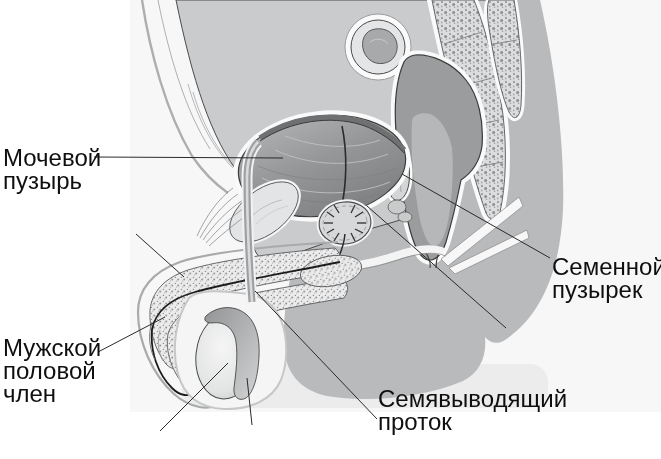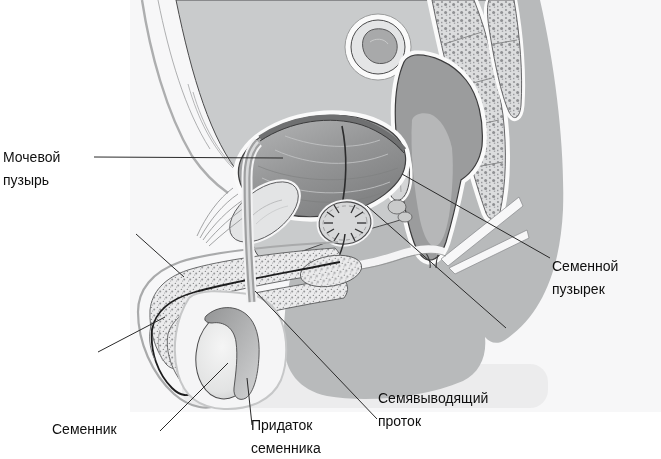--- a/index.html
+++ b/index.html
@@ -1,19 +1,19 @@
 <!DOCTYPE html>
 <html><head>
 <meta charset="utf-8">
 <style>
   html,body{margin:0;padding:0;background:#ffffff;}
   #stage{position:relative;width:661px;height:459px;background:#ffffff;overflow:hidden;
          font-family:"Liberation Sans","DejaVu Sans",sans-serif;}
   #stage svg{position:absolute;left:0;top:0;}
-  .lbl{position:absolute;font-size:14px;line-height:23px;color:#0f0f0f;
+  .lbl{position:absolute;font-size:24px;line-height:23px;color:#0f0f0f;
        white-space:pre-line;letter-spacing:0px;}
 </style>
 </head>
 <body>
 
 <div id="stage">
 
 <svg width="661" height="459" viewBox="0 0 661 459">
   <defs>
     <linearGradient id="bladGrad" x1="0" y1="0" x2="0.5" y2="1">
@@ -188,21 +188,21 @@
     <line x1="160" y1="431" x2="228" y2="363"></line>
     <line x1="252" y1="425" x2="247" y2="378"></line>
     <line x1="377" y1="419" x2="255" y2="291"></line>
     <line x1="550" y1="258" x2="402" y2="174"></line>
     <line x1="506" y1="328" x2="367" y2="206"></line>
   </g>
 </svg>
 
 <div class="lbl" style="left:3px;top:146px">Мочевой
 пузырь</div>
-<div class="lbl" style="left:52px;top:418px">Семенник</div>
-<div class="lbl" style="left:251px;top:414px">Придаток
-семенника</div>
+<div class="lbl" style="left:3px;top:336px">Мужской
+половой
+член</div>
 <div class="lbl" style="left:378px;top:387px">Семявыводящий
 проток</div>
 <div class="lbl" style="left:552px;top:255px">Семенной
 пузырек</div>
 
 </div>
 
 </body></html>

